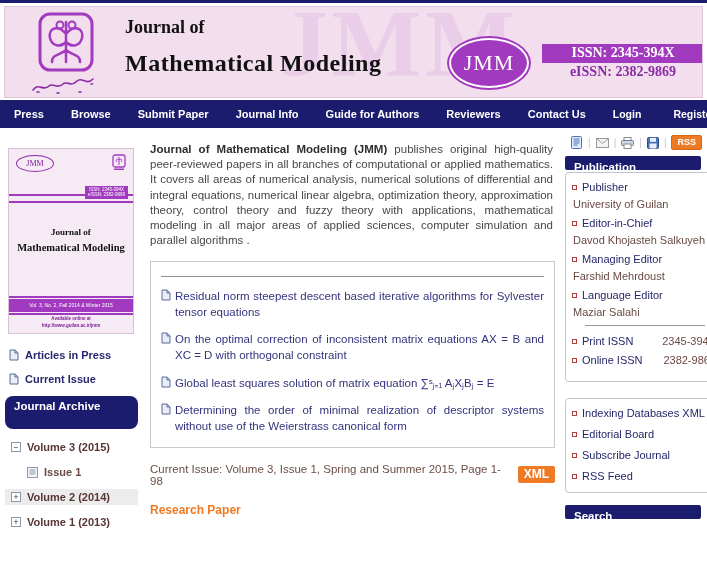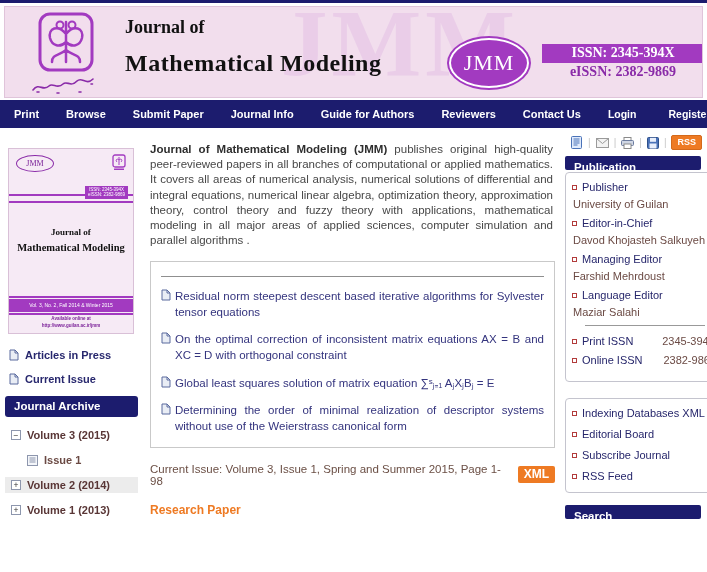--- a/index.html
+++ b/index.html
@@ -55,21 +55,21 @@
             font-size:9px; font-weight:bold; color:#111; }
   .cov-t2 { position:absolute; top:93px; width:100%; text-align:center; font-family:"Liberation Serif",serif;
             font-size:10.5px; font-weight:bold; color:#111; }
   .cov-band { position:absolute; top:150px; left:0; width:100%; height:13px; background:#a23ac0;
               color:#fff; font-size:5px; text-align:center; line-height:13px; }
   .cov-avail { position:absolute; top:167px; width:100%; text-align:center; font-size:4.5px; color:#7a2098;
                font-weight:bold; line-height:1.5; }
   .side-links { margin:14px 0 4px 4px; }
   .side-link { display:flex; align-items:center; gap:6px; margin-bottom:11px; cursor:pointer;
                color:#28286e; font-size:11px; font-weight:bold; }
-  .archive-bar { width:133px; height:21px; background:#1c1c6e; border-radius:3px; color:#fff;
+  .archive-bar { width:133px; height:33px; background:#1c1c6e; border-radius:8px; color:#fff;
                  font-size:11.5px; font-weight:bold; line-height:21px; padding-left:9px; margin:4px 12px 10px 0; }
   .tree-row { display:flex; align-items:center; gap:6px; margin-bottom:9px; padding:2px 2px 2px 6px;
               color:#593636; font-size:11px; font-weight:bold; cursor:pointer; }
   .tree-row.hl { background:#ececec; }
   .tree-row.issue { margin-left:16px; color:#6b4a44; }
   .toggle-box { display:inline-block; width:10px; height:10px; border:1px solid #8d96ad; background:#fff;
                 font-size:8.5px; line-height:8px; text-align:center; color:#333; font-weight:normal; }
 
   
   .intro { width:403px; font-size:11.5px; line-height:1.32; color:#474747; text-align:justify; }
@@ -131,21 +131,21 @@
       </div>
       <div class="jmm-oval">JMM</div>
       <div class="issn-box">
         <div class="issn-line1">ISSN: 2345-394X</div>
         <div class="issn-line2">eISSN: 2382-9869</div>
       </div>
     </div>
   </div>
 
   <div class="nav">
-    <span class="nav-item">Print</span>
+    <span class="nav-item">Press</span>
     <span class="nav-item">Browse</span>
     <span class="nav-item">Submit Paper</span>
     <span class="nav-item">Journal Info</span>
     <span class="nav-item">Guide for Authors</span>
     <span class="nav-item">Reviewers</span>
     <span class="nav-item">Contact Us</span>
     <span class="nav-right">
       <span style="cursor:pointer">Login</span>
       <span style="cursor:pointer">Register</span>
     </span>

